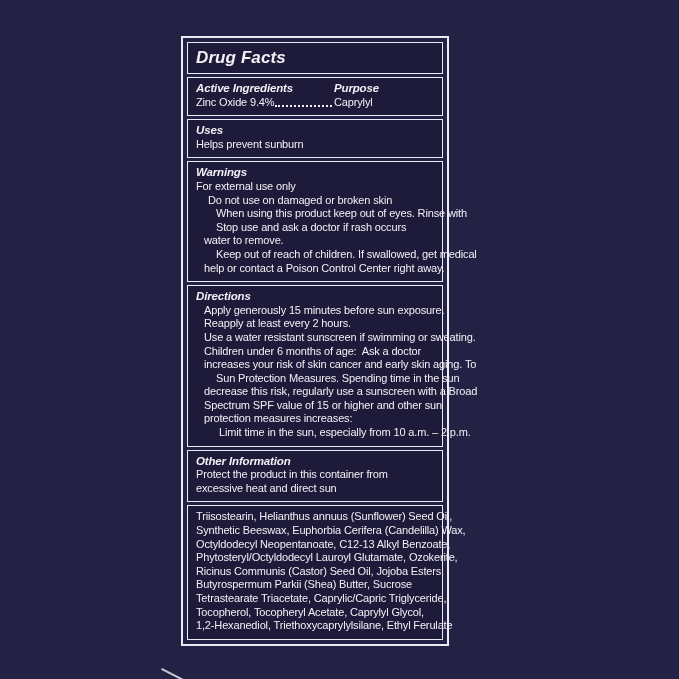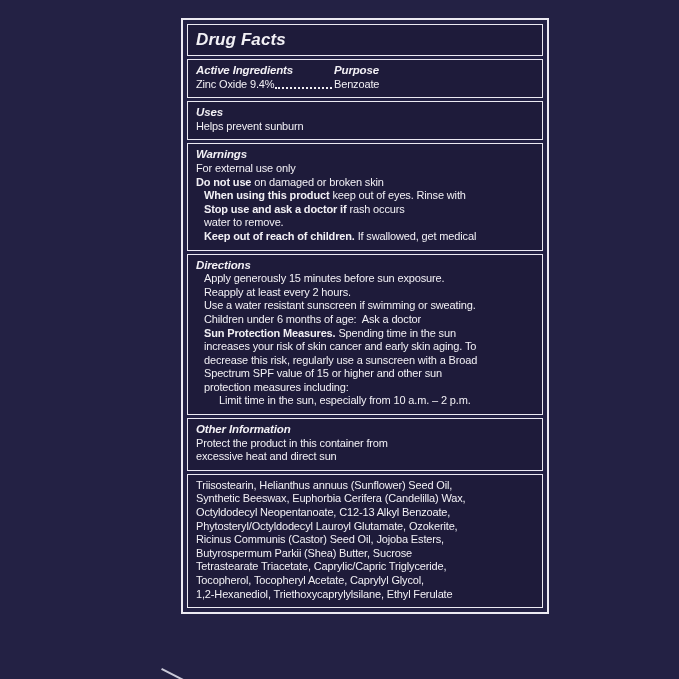--- a/index.html
+++ b/index.html
@@ -11,39 +11,39 @@
   }
   *{margin:0;padding:0;box-sizing:border-box;}
   html,body{
     width:679px;height:679px;overflow:hidden;
     background:var(--background);
     font-family:"Liberation Sans","DejaVu Sans",sans-serif;
     color:var(--ink);
   }
   .stage{position:relative;width:679px;height:679px;background:var(--background);}
   .label-box{
-    position:absolute;left:181px;top:18px;width:368px;
+    position:absolute;left:181px;top:36px;width:268px;
     border:2px solid var(--border);
     background:var(--background);
     padding:4px;
     display:flex;flex-direction:column;gap:3px;
   }
   .panel{
     border:1.5px solid var(--border);
     background:var(--panel);
     padding:4px 8px 6px 8px;
     font-size:11px;line-height:13.6px;letter-spacing:-0.15px;
   }
   .title-panel{padding:4px 8px 5px 8px;}
   .title{
     font-size:17px;line-height:21px;
     font-weight:bold;font-style:italic;letter-spacing:0.1px;
   }
   .bi{font-weight:bold;font-style:italic;}
-  .b{font-weight:bold;}
+  .b{font-weight:normal;margin-left:12px;}
   .heading{font-size:11.5px;}
   .line{white-space:pre;}
   .ind1{padding-left:8px;}
   .ind2{padding-left:23px;}
   .ai-row{display:flex;align-items:flex-start;}
   .ai-col1{width:138px;display:flex;align-items:flex-end;flex:0 0 138px;}
   .leader{flex:1;border-bottom:2px dotted var(--ink);margin:0 2px 2px 1px;height:1px;}
   .diag-line{
     position:absolute;left:162px;top:668px;width:25px;height:0;
     border-top:2px solid var(--accent-line);
@@ -64,55 +64,56 @@
     <section class="panel">
       <div class="ai-row">
         <div class="ai-col1 bi heading">Active Ingredients</div>
         <div class="bi heading">Purpose</div>
       </div>
       <div class="ai-row">
         <div class="ai-col1">
           <span>Zinc Oxide 9.4%</span>
           <span class="leader"></span>
         </div>
-        <div>Benzoate</div>
+        <div>Caprylyl</div>
       </div>
     </section>
 
     <section class="panel">
       <div class="bi heading">Uses</div>
       <div>
           <div class="line"><span>Helps prevent sunburn</span></div>
         </div>
     </section>
 
     <section class="panel">
       <div class="bi heading">Warnings</div>
       <div>
           <div class="line"><span>For external use only</span></div>
           <div class="line"><span class="b">Do not use</span><span> on damaged or broken skin</span></div>
           <div class="line ind1"><span class="b">When using this product</span><span> keep out of eyes. Rinse with</span></div>
           <div class="line ind1"><span class="b">Stop use and ask a doctor if</span><span> rash occurs</span></div>
           <div class="line ind1"><span>water to remove.</span></div>
           <div class="line ind1"><span class="b">Keep out of reach of children.</span><span> If swallowed, get medical</span></div>
+          <div class="line ind1"><span>help or contact a Poison Control Center right away.</span></div>
         </div>
     </section>
 
     <section class="panel">
       <div class="bi heading">Directions</div>
       <div>
           <div class="line ind1"><span>Apply generously 15 minutes before sun exposure.</span></div>
           <div class="line ind1"><span>Reapply at least every 2 hours.</span></div>
           <div class="line ind1"><span>Use a water resistant sunscreen if swimming or sweating.</span></div>
           <div class="line ind1"><span>Children under 6 months of age:  Ask a doctor</span></div>
+          <div class="line ind1"><span>increases your risk of skin cancer and early skin aging. To</span></div>
           <div class="line ind1"><span class="b">Sun Protection Measures.</span><span> Spending time in the sun</span></div>
-          <div class="line ind1"><span>increases your risk of skin cancer and early skin aging. To</span></div>
           <div class="line ind1"><span>decrease this risk, regularly use a sunscreen with a Broad</span></div>
           <div class="line ind1"><span>Spectrum SPF value of 15 or higher and other sun</span></div>
-          <div class="line ind1"><span>protection measures including:</span></div>
+          <div class="line ind1"><span>protection measures increases:</span></div>
           <div class="line ind2"><span>Limit time in the sun, especially from 10 a.m. – 2 p.m.</span></div>
         </div>
     </section>
 
     <section class="panel">
       <div class="bi heading">Other Information</div>
       <div>
           <div class="line"><span>Protect the product in this container from</span></div>
           <div class="line"><span>excessive heat and direct sun</span></div>
         </div>

